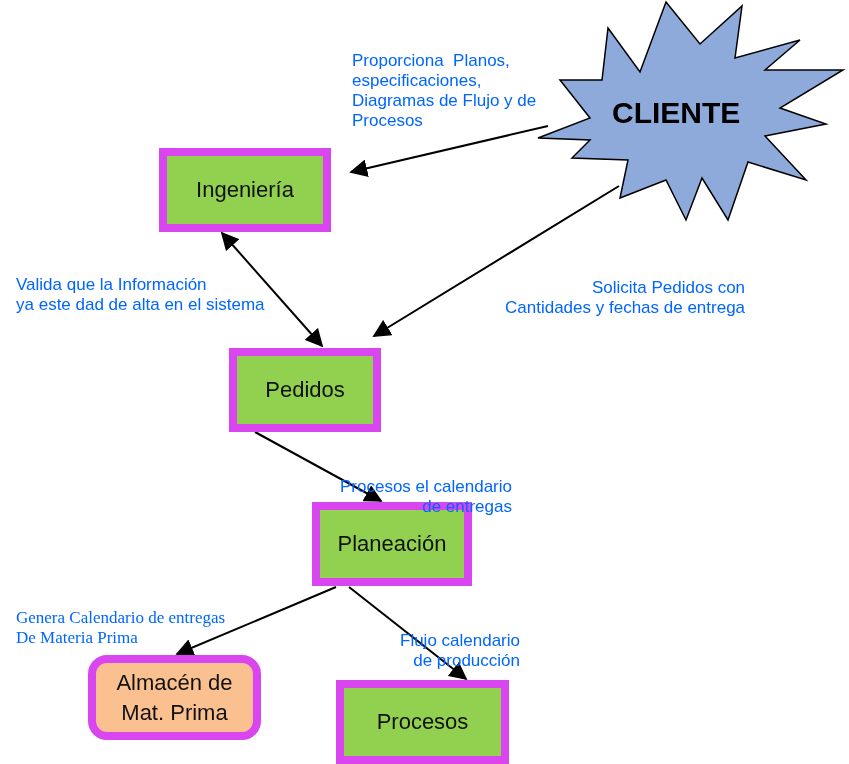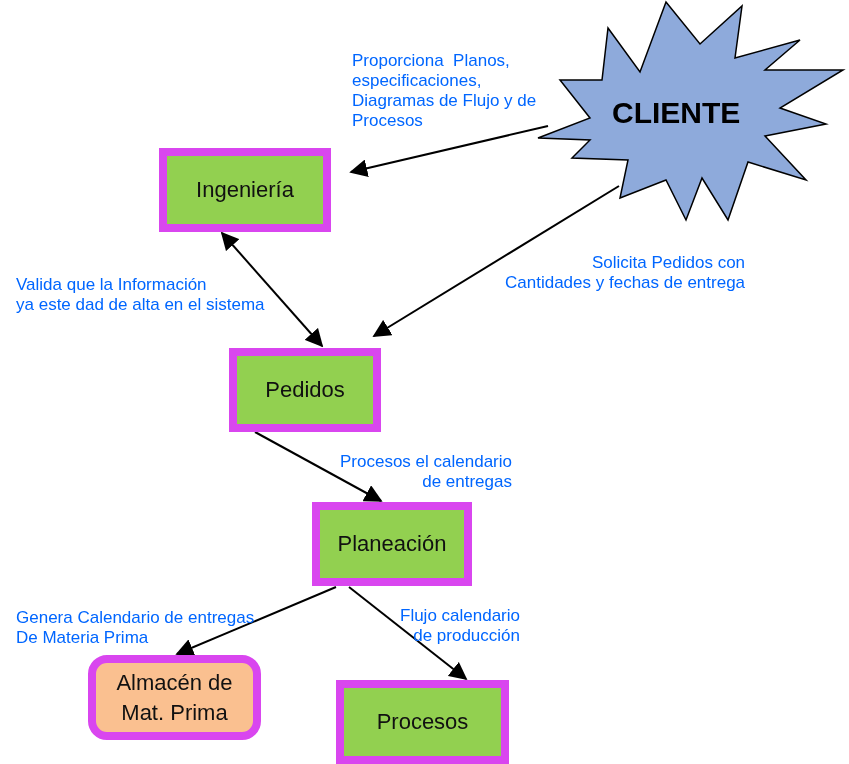--- a/index.html
+++ b/index.html
@@ -2,21 +2,21 @@
 <html><head>
 <meta charset="utf-8">
 <style>
   html, body { margin: 0; padding: 0; background: #ffffff; }
   body { width: 849px; height: 764px; position: relative; overflow: hidden; font-family: "Liberation Sans", sans-serif; }
   #canvas { position: absolute; left: 0; top: 0; }
   .box { position: absolute; box-sizing: border-box; border: 8px solid #d946ef; display: flex; align-items: center; justify-content: center; text-align: center; font-size: 22px; color: #111; line-height: 30px; }
   .green { background: #92d050; }
   .orange { background: #fac090; border-radius: 19px; }
   .label { position: absolute; color: #0066ff; font-size: 17px; line-height: 20px; white-space: pre; }
-  .right { text-align: right; }
+  .right { text-align: right; margin-top: 25px; }
   .cliente { position: absolute; left: 612px; top: 88px; font-size: 30px; font-weight: bold; color: #000; margin-top: 8px; }
 </style>
 </head>
 <body>
 
 <svg id="canvas" width="849" height="764">
   <defs>
     <marker id="arrow" viewBox="0 0 10 10" refX="9" refY="5" markerWidth="9" markerHeight="9" orient="auto-start-reverse">
       <path d="M0,0 L10,5 L0,10 z" fill="#000"></path>
     </marker>
@@ -52,16 +52,16 @@
 <div class="label" style="left:352px;top:51px;">Proporciona  Planos,
 especificaciones,
 Diagramas de Flujo y de
 Procesos</div>
 <div class="label right" style="left:505px;top:253px;">Solicita Pedidos con
 Cantidades y fechas de entrega</div>
 <div class="label" style="left:16px;top:275px;">Valida que la Información
 ya este dad de alta en el sistema</div>
 <div class="label right" style="left:340px;top:452px;">Procesos el calendario
 de entregas</div>
-<div class="label" style="left:16px;top:608px;">Genera Calendario de entregas
+<div class="label" style="left:16px;top:608px;font-family:Liberation Serif, serif;">Genera Calendario de entregas
 De Materia Prima</div>
 <div class="label right" style="left:400px;top:606px;">Flujo calendario
 de producción</div>
 
 </body></html>

